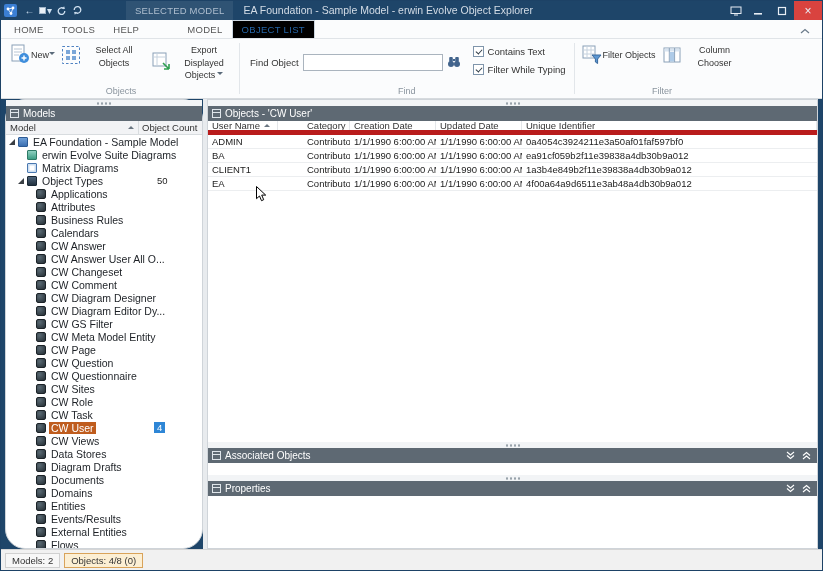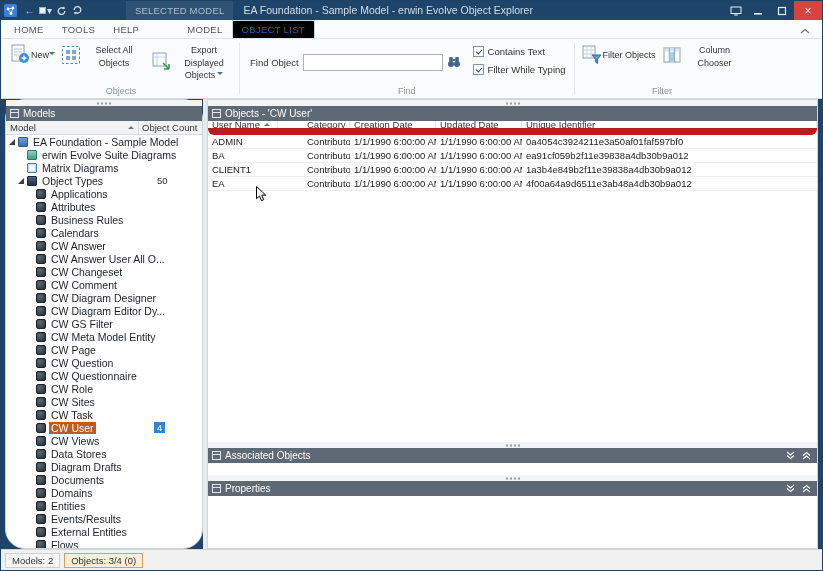--- a/index.html
+++ b/index.html
@@ -99,22 +99,22 @@
   .tree-row[data-icon="matrix"]  .node-icon { background:#fff; border:1px solid #4a78b0; box-shadow:inset 0 0 0 1.5px #cfe0f2; }
   .tree-row[data-icon="folder"]  .node-icon { background:linear-gradient(#4d637a,#22313f); border:1px solid #1a2835; }
   .tree-row[data-icon="objtype"] .node-icon { background:radial-gradient(circle at 35% 30%,#5a6a74,#252e34); border:1px solid #1c2328; border-radius:2px; }
   .tree-label { padding:0 2px; color:#1d2126; }
   .tree-row.selected .tree-label { background:#bf5c1d; color:#fff; }
   .tree-count { position:absolute; left:148px; font-size:9.5px; color:#222; padding:0 3px; }
   .tree-count:empty { display:none; }
   .tree-row.selected .tree-count { background:#2e86d6; color:#fff; }
 
   
-  .grid-head { flex:0 0 14px; height:14px; display:flex; background:#fff; border-bottom:7px solid #b91c1c;
-               font-size:9.5px; color:#333;border-radius:6px; }
+  .grid-head { flex:0 0 14px; height:14px; display:flex; background:#fff; border-bottom:5px solid #b91c1c;
+               font-size:9.5px; color:#333; }
   .grid-head .gc { border-right:1px solid #e3e6e9; }
   .gc { display:flex; align-items:center; padding:0 4px; overflow:hidden; white-space:nowrap; }
   .gc.c0 { width:70px; flex:0 0 70px; }
   .gc.c1 { width:47px; flex:0 0 47px;margin-left:25px; }
   .gc.c2 { width:86px; flex:0 0 86px; }
   .gc.c3 { width:86px; flex:0 0 86px; }
   .gc.c4 { flex:1; }
   .grid-row { flex:0 0 14px; height:14px; display:flex; border-bottom:1px solid #eceef0; font-size:9.5px; color:#222; }
   .filler { flex:1; background:#fff; }
   .mini-gap { flex:0 0 12px; background:#fff; }
@@ -453,28 +453,28 @@
           <div class="tree-row" data-icon="objtype" style="--depth: 2;">
             <span class="twisty"></span>
             <span class="node-icon"></span>
             <span class="tree-label">CW Questionnaire</span>
 
           </div>
 
           <div class="tree-row" data-icon="objtype" style="--depth: 2;">
             <span class="twisty"></span>
             <span class="node-icon"></span>
+            <span class="tree-label">CW Sites</span>
+
+          </div>
+
+          <div class="tree-row" data-icon="objtype" style="--depth: 2;">
+            <span class="twisty"></span>
+            <span class="node-icon"></span>
             <span class="tree-label">CW Role</span>
-
-          </div>
-
-          <div class="tree-row" data-icon="objtype" style="--depth: 2;">
-            <span class="twisty"></span>
-            <span class="node-icon"></span>
-            <span class="tree-label">CW Sites</span>
 
           </div>
 
           <div class="tree-row" data-icon="objtype" style="--depth: 2;">
             <span class="twisty"></span>
             <span class="node-icon"></span>
             <span class="tree-label">CW Task</span>
 
           </div>
 
@@ -645,19 +645,19 @@
               </svg>
           </span>
         </span>
       </div>
       <div class="filler2"></div>
     </div>
   </div>
 
   <div class="statusbar">
     <span class="status-cell">Models: 2</span>
-    <span class="status-cell highlight">Objects: 3/4 (0)</span>
+    <span class="status-cell highlight">Objects: 4/8 (0)</span>
   </div>
 
   <svg class="cursor" width="13" height="18">
     <path d="M1.5 1.5v12.2l3-2.7 2 4.7 2.2-1-2-4.6h4z" fill="#fff" stroke="#000" stroke-width="1"></path>
   </svg>
 </div>
 
 </body></html>

